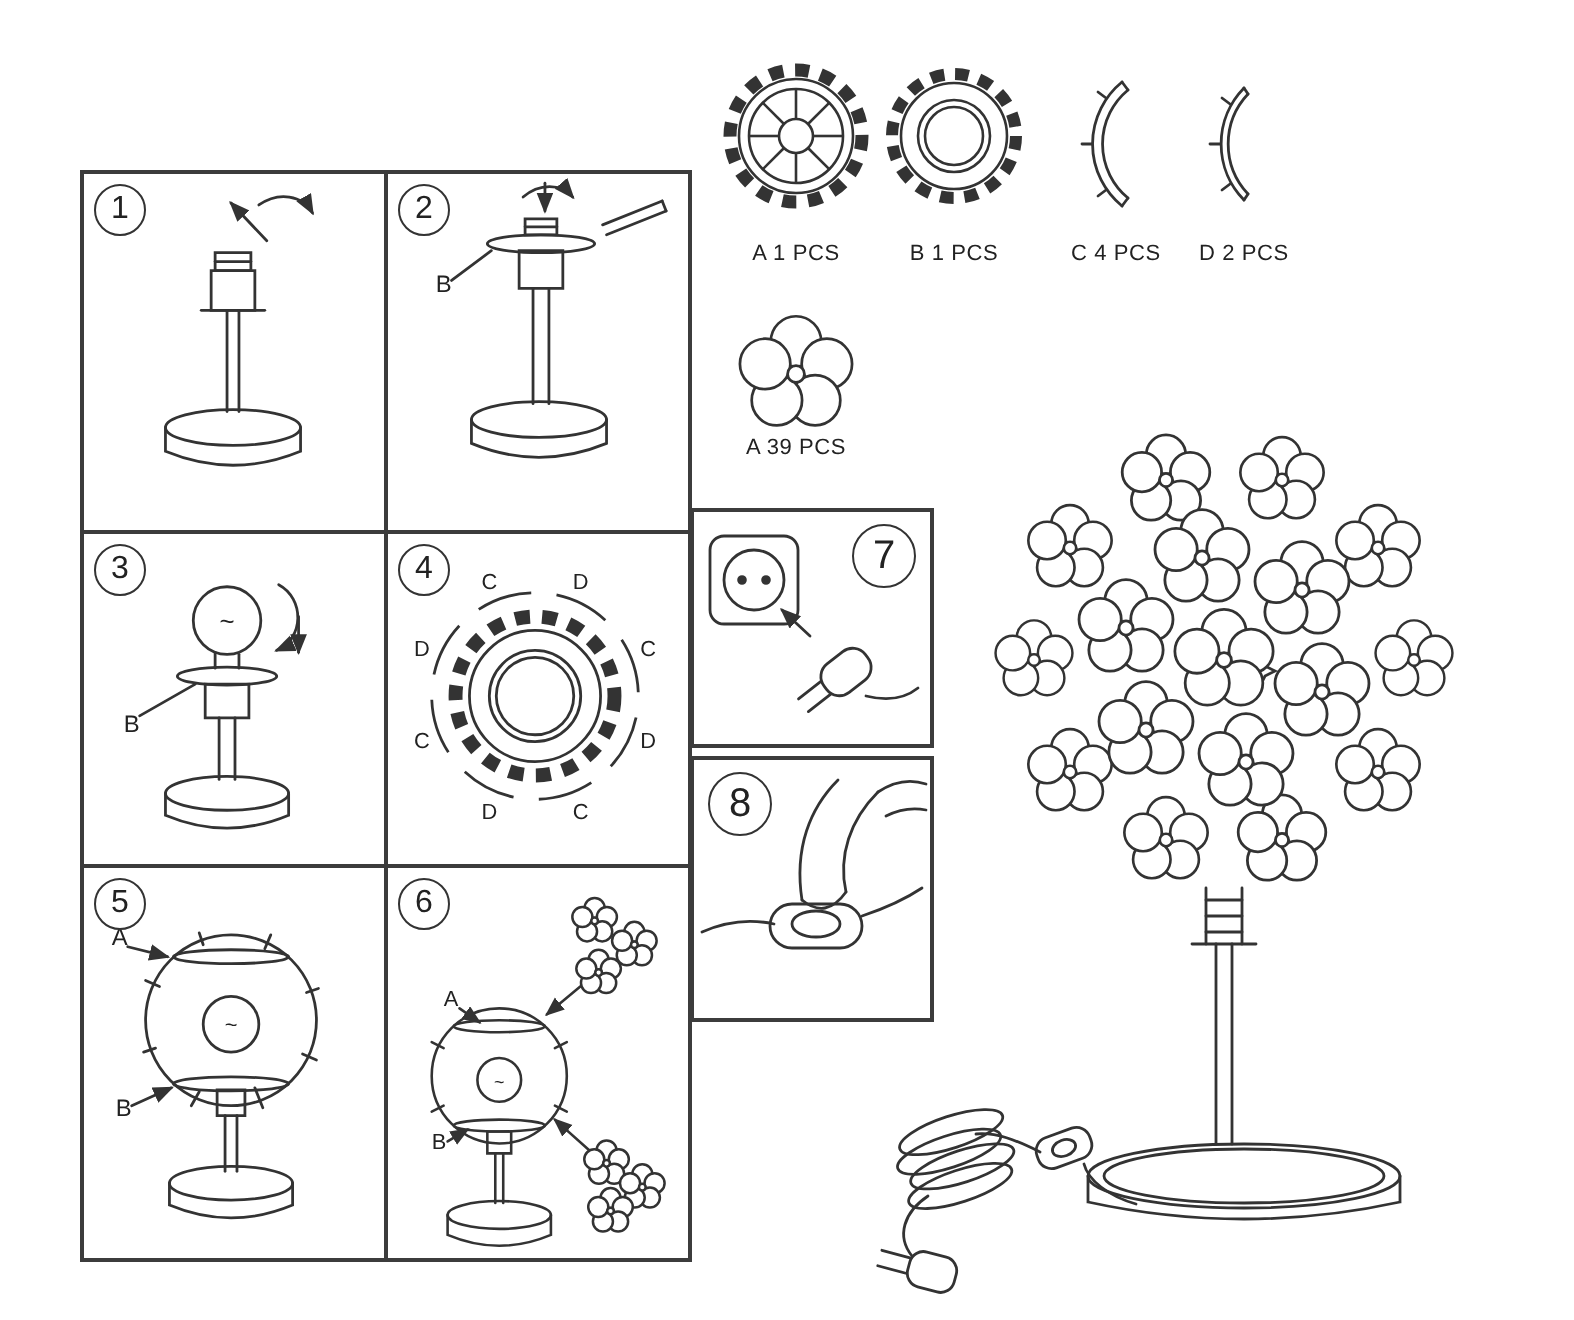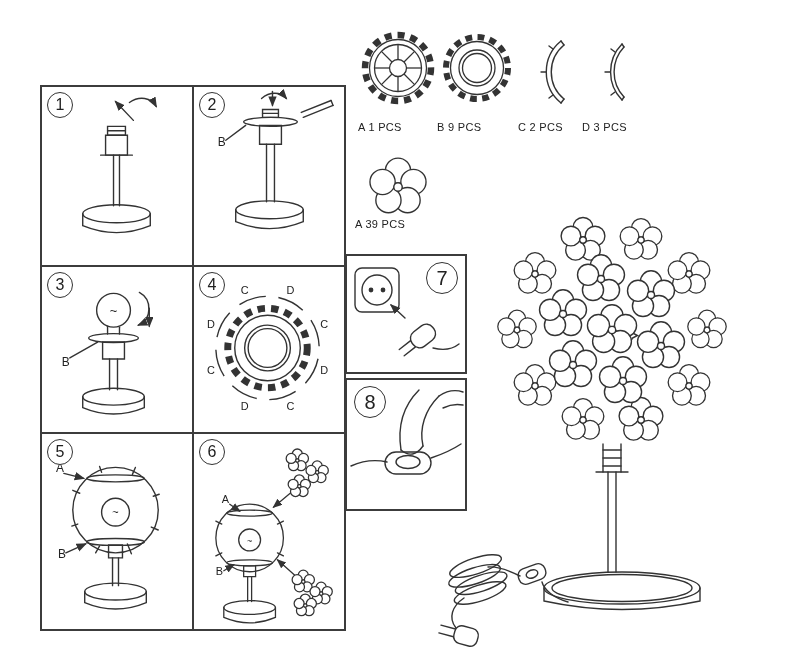--- a/index.html
+++ b/index.html
@@ -10,21 +10,21 @@
               display:grid;grid-template-columns:1fr 1fr;grid-template-rows:180px 167px 1fr;
               border:1px solid #3c3c3c;box-sizing:border-box;}
   .panel{position:relative;border:1px solid #3c3c3c;box-sizing:border-box;background:#fff;}
   .panel svg{position:absolute;left:0;top:0;width:100%;height:100%;}
   .stepnum{position:absolute;width:24px;height:24px;border:1.6px solid #333;border-radius:50%;
            display:flex;align-items:center;justify-content:center;font-size:16px;line-height:1;
            background:#fff;z-index:3;}
   .stepnum.big{width:30px;height:30px;font-size:20px;}
   .box{position:absolute;border:2px solid #3c3c3c;background:#fff;box-sizing:border-box;}
   .part{position:absolute;}
-  .part-label{position:absolute;font-size:11px;letter-spacing:0.3px;}
+  .part-label{position:absolute;font-size:11px;letter-spacing:0.3px;text-align:center;}
   text{font-family:"Liberation Sans",sans-serif;fill:#222;stroke:none;}
 </style>
 </head>
 <body>
 
 <div class="canvas">
 
   <svg width="0" height="0" style="position:absolute" aria-hidden="true">
     <defs>
       <marker id="ah" markerWidth="9" markerHeight="8" refX="6.5" refY="3" orient="auto">
@@ -275,51 +275,51 @@
   <div class="part" style="left:437px;top:28px">
     <svg width="80" height="80" viewBox="0 0 80 80">
       <g stroke="#333" fill="none" stroke-width="1.3" transform="translate(40,40)">
         <circle r="31" stroke-width="6" stroke-dasharray="6.8 5.4"></circle>
         <circle r="26.5"></circle>
         <circle r="18"></circle>
         <circle r="14.5"></circle>
       </g>
     </svg>
   </div>
-  <div class="part-label" style="left:437px;top:121px;width:80px">B 9 PCS</div>
+  <div class="part-label" style="left:437px;top:121px;width:80px">B 1 PCS</div>
 
   <div class="part" style="left:536px;top:25px">
     <svg width="56" height="95" viewBox="0 0 56 95">
       <g stroke="#333" fill="none" stroke-width="1.4" stroke-linecap="round">
         <path d="M25,78 A40 40 0 0 1 25,16"></path>
         <path d="M28,74 A35 35 0 0 1 28,20"></path>
         <line x1="25" y1="78" x2="28" y2="74"></line>
         <line x1="25" y1="16" x2="28" y2="20"></line>
         <line x1="10" y1="47" x2="5" y2="47"></line>
         <line x1="17" y1="70" x2="13" y2="73"></line>
         <line x1="17" y1="24" x2="13" y2="21"></line>
       </g>
     </svg>
   </div>
-  <div class="part-label" style="left:518px;top:121px;width:80px">C 2 PCS</div>
+  <div class="part-label" style="left:518px;top:121px;width:80px">C 4 PCS</div>
 
   <div class="part" style="left:600px;top:25px">
     <svg width="56" height="95" viewBox="0 0 56 95">
       <g stroke="#333" fill="none" stroke-width="1.4" stroke-linecap="round">
         <path d="M22,75 A40 40 0 0 1 22,19"></path>
         <path d="M24,72 A36.5 36.5 0 0 1 24,22"></path>
         <line x1="22" y1="75" x2="24" y2="72"></line>
         <line x1="22" y1="19" x2="24" y2="22"></line>
         <line x1="10" y1="47" x2="5" y2="47"></line>
         <line x1="15" y1="67" x2="11" y2="70"></line>
         <line x1="15" y1="27" x2="11" y2="24"></line>
       </g>
     </svg>
   </div>
-  <div class="part-label" style="left:582px;top:121px;width:80px">D 3 PCS</div>
+  <div class="part-label" style="left:582px;top:121px;width:80px">D 2 PCS</div>
 
   <div class="part" style="left:355px;top:148px">
     <svg width="86" height="76" viewBox="0 0 86 76">
       <use href="#flower-round" xlink:href="#flower-round" stroke-width="1.3" transform="translate(43,39) scale(1.05)"></use>
     </svg>
   </div>
   <div class="part-label" style="left:355px;top:218px;width:86px">A 39 PCS</div>
 
   <div class="box" style="left:345px;top:254px;width:122px;height:120px">
     <div class="stepnum big" style="right:7px;top:6px">7</div>

